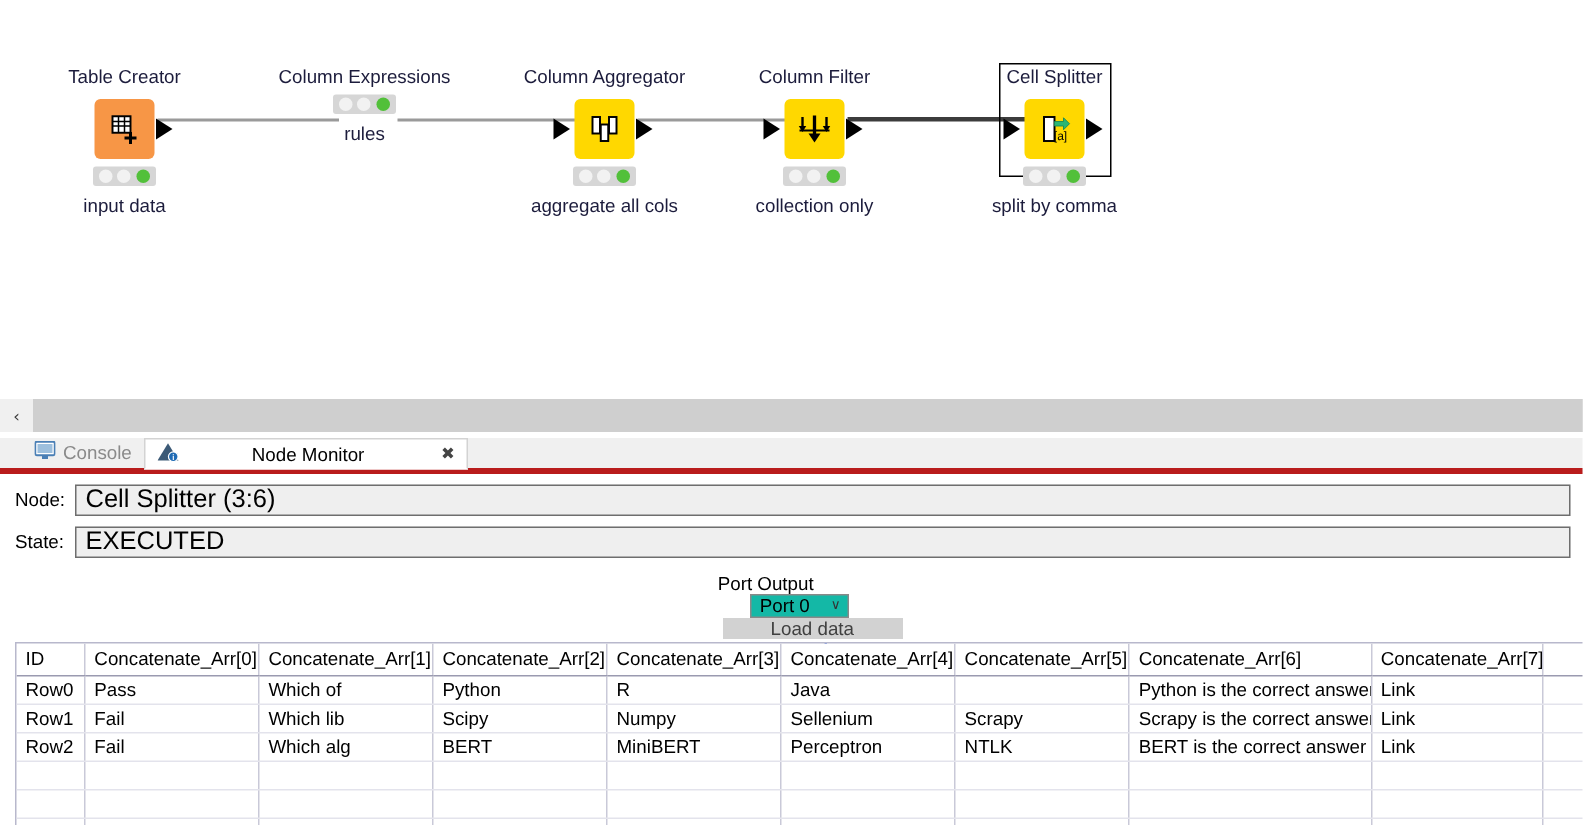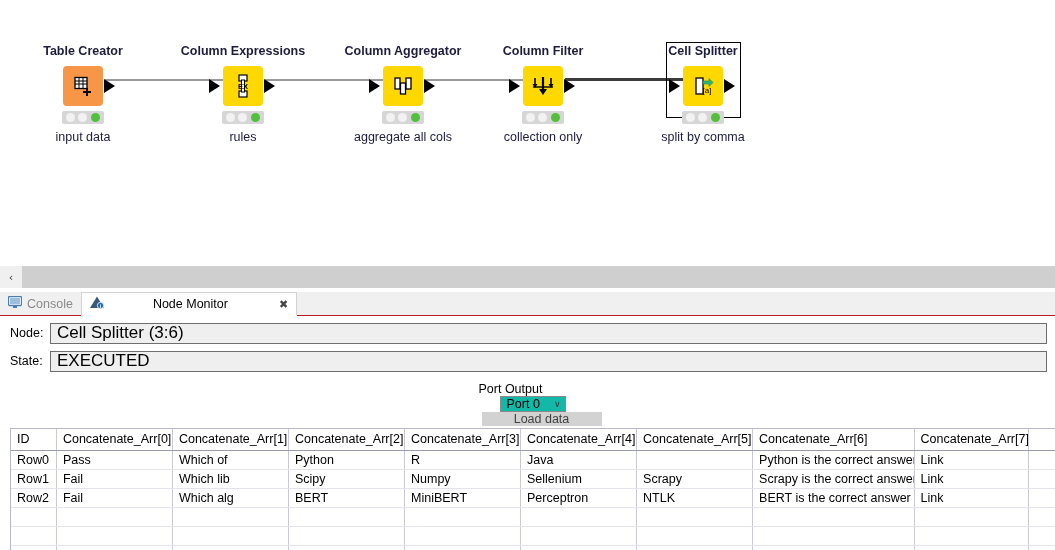--- a/index.html
+++ b/index.html
@@ -18,21 +18,21 @@
     background: #ffffff;
   }
 
   .node {
     position: absolute;
     width: 150px;
     text-align: center;
   }
   .node-title {
     font-size: 12.5px;
-    font-weight: bold;
+    font-weight: normal;
     color: #1c1c3c;
     white-space: nowrap;
     line-height: 14px;
   }
   .node-body {
     position: relative;
     width: 150px; height: 40px;
     margin-top: 8px;
   }
   .node-box {
@@ -103,22 +103,22 @@
   
   #bottom {
     position: absolute; left: 0; top: 292px;
     width: 1055px; height: 258px;
     background: #ffffff;
   }
   #tabbar {
     position: relative;
     height: 24px;
     background: #f0f0f0;
-    border-bottom: 1px solid #b91c1c;
-    display: flex; align-items: stretch;
+    border-bottom: 4px solid #b91c1c;
+    display: flex; align-items: stretch; padding-left: 15px;
   }
   .tab {
     display: flex; align-items: center; gap: 5px;
     padding: 0 8px;
     font-size: 12.5px;
     color: #8a8a8a;
     background: #f0f0f0;
     white-space: nowrap;
   }
   .tab.active {
@@ -262,32 +262,20 @@
     <div class="status-bar">
       <span class="led"></span>
       <span class="led"></span>
       <span class="led green"></span>
     </div>
     <div class="node-label">input data</div>
   </div>
 
   <div class="node" style="left:168px; top:44px;">
     <div class="node-title">Column Expressions</div>
-    <div class="node-body">
-      <div class="port in"></div>
-      <div class="port out"></div>
-      <div class="node-box">
-        <svg width="22" height="24" viewBox="0 0 22 24">
-          <rect x="7" y="1" width="8" height="6" fill="#ffffff" stroke="#000" stroke-width="1.2"></rect>
-          <rect x="7" y="17" width="8" height="6" fill="#ffffff" stroke="#000" stroke-width="1.2"></rect>
-          <rect x="9.5" y="6" width="3" height="12" fill="#ffffff" stroke="#000" stroke-width="1"></rect>
-          <text x="11" y="15" font-size="7.5" font-family="Liberation Sans, sans-serif" font-weight="bold" text-anchor="middle" fill="#000">EX</text>
-        </svg>
-      </div>
-    </div>
     <div class="status-bar">
       <span class="led"></span>
       <span class="led"></span>
       <span class="led green"></span>
     </div>
     <div class="node-label">rules</div>
   </div>
 
   <div class="node" style="left:328px; top:44px;">
     <div class="node-title">Column Aggregator</div>

